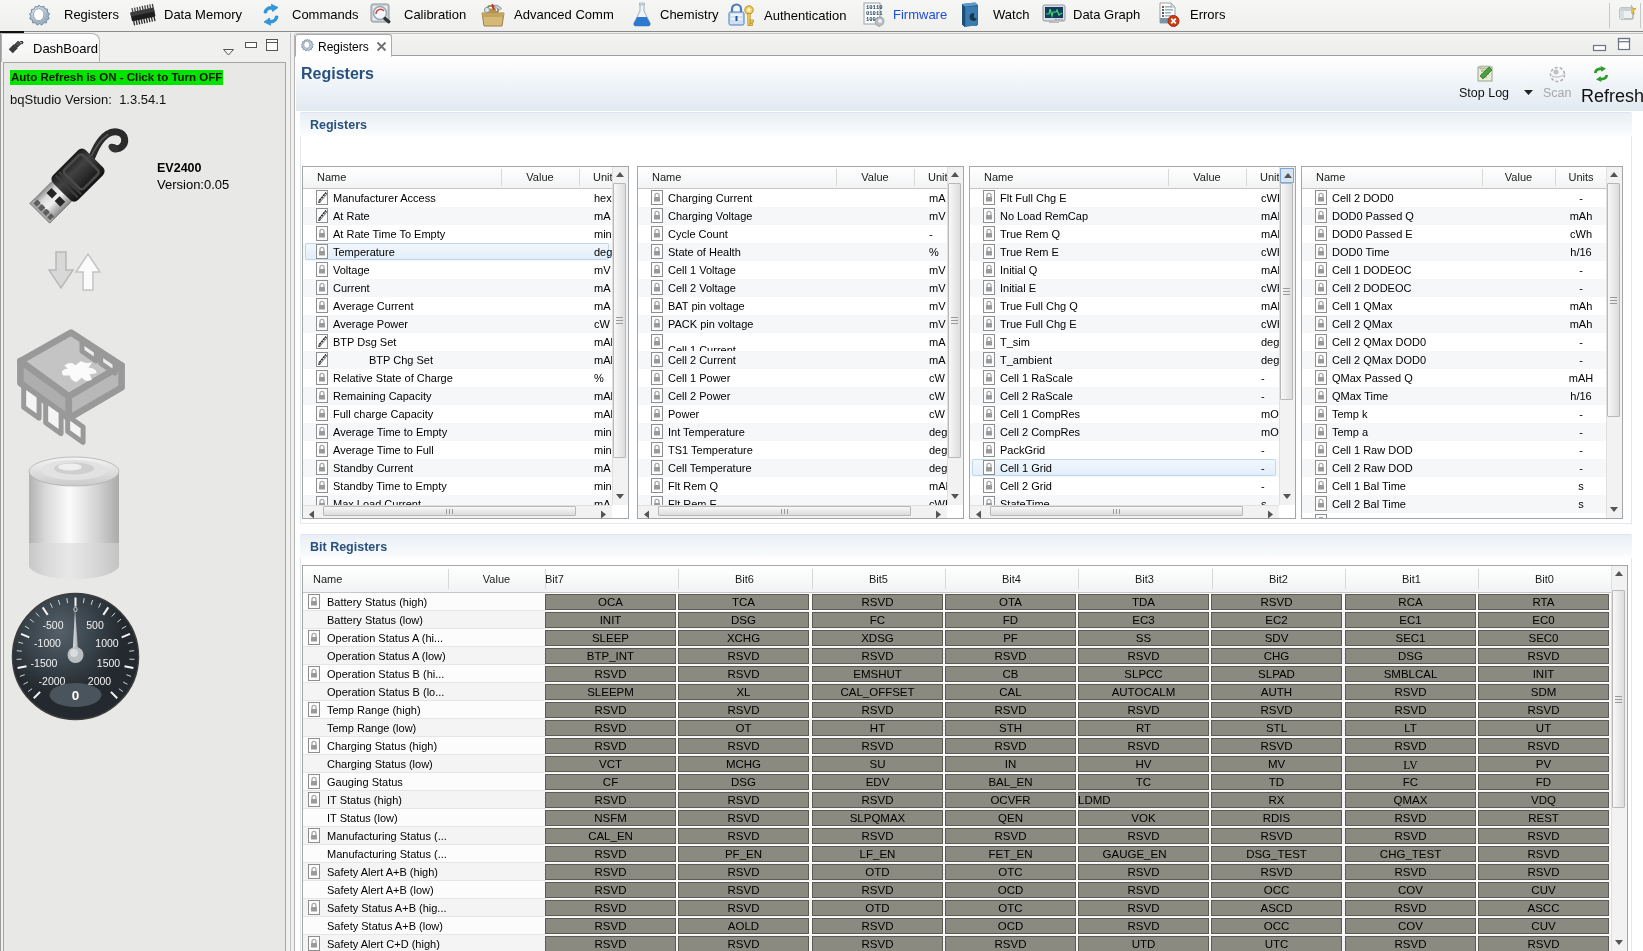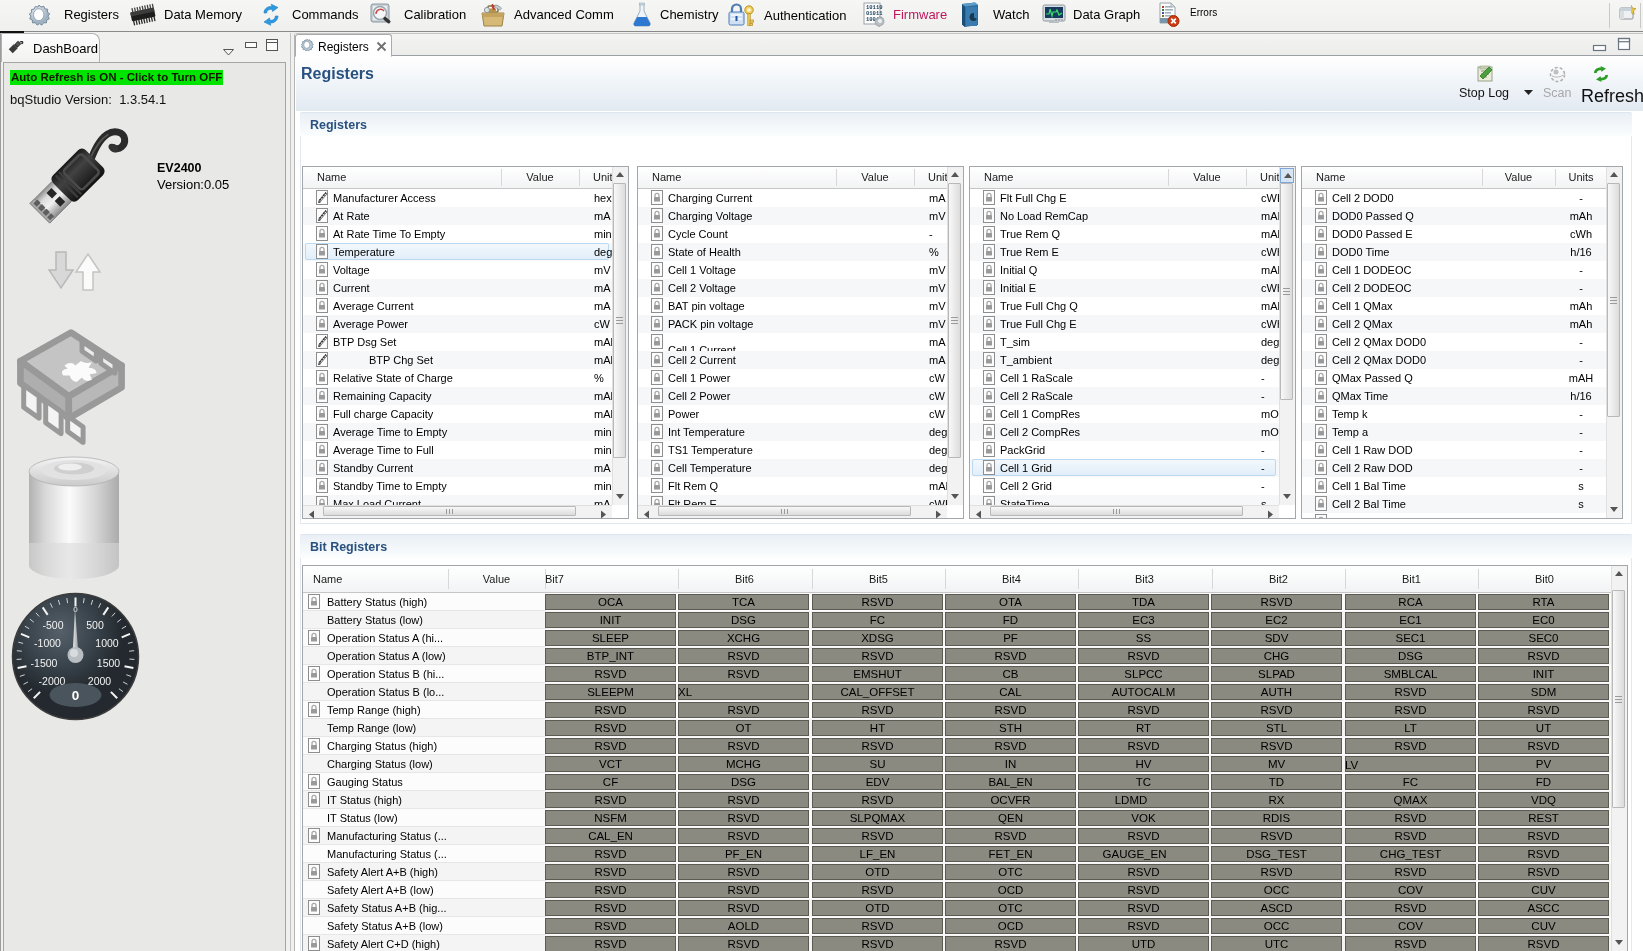--- a/index.html
+++ b/index.html
@@ -104,21 +104,21 @@
       <g font-family="Liberation Mono,monospace" font-size="5.5" fill="#163d57" font-weight="bold">
         <text x="5" y="7">10110</text>
         <text x="5" y="13">01011</text>
         <text x="5" y="19">10010</text>
       </g>
       <g transform="translate(13,12)">
         <path fill="#b9bfc4" stroke="#8e959b" d="M6 1.5l1.2 1.8 2-.6.7 1.9 2.1.2-.2 2.1 1.8 1-1 1.8 1 1.8-1.8 1 .2 2.1-2.1.2-.7 1.9-2-.6L6 18.9l-1.2-1.8-2 .6-.7-1.9-2.1-.2.2-2.1-1.8-1 1-1.8-1-1.8 1.8-1-.2-2.1 2.1-.2.7-1.9 2 .6z" transform="scale(0.62) translate(3,2)"></path>
         <circle cx="6" cy="7" r="2" fill="#eef0f2"></circle>
       </g>
     </svg></div>
-<div class="abs" style="left:893px;top:7px;font-size:13px;color:#be185d;white-space:nowrap;">Firmware</div>
+<div class="abs" style="left:893px;top:7px;font-size:13px;color:#1d4ed8;white-space:nowrap;">Firmware</div>
 <div class="abs" style="left:957px;top:1px;width:26px;height:28px;"><svg width="26" height="28" viewBox="0 0 26 28">
       <path d="M5 3 L18 1.5 L21 4 L21 24 L8 26 L5 23.5z" fill="#2d6ea0"></path>
       <path d="M5 3 L8 5.5 L8 26 L5 23.5z" fill="#1c4f78"></path>
       <path d="M18 1.5 L21 4 L8 5.5 L5 3z" fill="#5d9cc8"></path>
       <rect x="9" y="6" width="11" height="19" fill="#3b7cb0"></rect>
       <path d="M17 12 a4 4 0 1 0 3 6 l-3-1.5z" fill="#16394f"></path>
     </svg></div>
 <div class="abs" style="left:993px;top:7px;font-size:13px;color:#000;white-space:nowrap;">Watch</div>
 <div class="abs" style="left:1041px;top:3px;width:26px;height:24px;"><svg width="26" height="24" viewBox="0 0 26 24">
       <rect x="2" y="2" width="22" height="16" rx="1.5" fill="#d8dde1" stroke="#8e999f"></rect>
@@ -141,21 +141,21 @@
         <rect x="6" y="7" width="2" height="2" fill="#3f7a46"></rect>
         <rect x="9" y="7" width="8" height="1.6" fill="#9fb2be"></rect>
         <rect x="6" y="10" width="2" height="2" fill="#38589a"></rect>
         <rect x="9" y="10" width="6" height="1.6" fill="#9fb2be"></rect>
         <rect x="6" y="13" width="2" height="2" fill="#8a6a28"></rect>
         <rect x="9" y="13" width="8" height="1.6" fill="#9fb2be"></rect>
       </g>
       <circle cx="17.5" cy="19" r="5.5" fill="#cc3b12" stroke="#a82c08"></circle>
       <path d="M15.2 16.7 l4.6 4.6 M19.8 16.7 l-4.6 4.6" stroke="#fff" stroke-width="1.8"></path>
     </svg></div>
-<div class="abs" style="left:1190px;top:7px;font-size:10px;color:#000;white-space:nowrap;">Errors</div>
+<div class="abs" style="left:1190px;top:7px;font-size:13px;color:#000;white-space:nowrap;">Errors</div>
 <div class="abs" style="left:1619px;top:4px;width:18px;height:20px;"><svg width="18" height="20" viewBox="0 0 18 20">
       <rect x="1" y="4" width="13" height="11" rx="1" fill="#eef0f2" stroke="#8a949c"></rect>
       <rect x="1" y="4" width="13" height="3" fill="#c9d2d8"></rect>
       <rect x="1" y="7" width="4" height="8" fill="#d8dee2"></rect>
       <path d="M12 1 l1.6 3.2 3.4.4-2.5 2.3.7 3.4-3.2-1.7" fill="#e8c53a" stroke="#b08f1e" stroke-width="0.6"></path>
     </svg></div>
 <div class="abs" style="left:0;top:33px;width:291px;height:918px;background:#f0f0ef;border-left:1px solid #9b9b9b;border-right:1px solid #c2c2c2;"></div>
 <div class="abs" style="left:1px;top:33px;width:99px;height:29px;background:linear-gradient(#fdfdfd,#f2f2f1);border:1px solid #b3b3b3;border-bottom:none;border-radius:2px 8px 0 0;"></div>
 <div class="abs" style="left:5px;top:37px;width:20px;height:20px;"><svg width="20" height="20" viewBox="0 0 20 20">
       <g transform="rotate(45 10 10)">
@@ -1198,21 +1198,21 @@
     <div style="position:absolute;left:1042px;top:72.5px;width:131px;height:16.5px;background:#8a8a80;border:1px solid #5b5b53;"></div>
     <div class="bittxt" style="position:absolute;left:1042px;top:74.5px;width:131px;text-align:center;">SMBLCAL</div>
     <div style="position:absolute;left:1175px;top:72.5px;width:131px;height:16.5px;background:#8a8a80;border:1px solid #5b5b53;"></div>
     <div class="bittxt" style="position:absolute;left:1175px;top:74.5px;width:131px;text-align:center;">INIT</div>
     <div style="position:absolute;left:0;top:90px;width:100%;height:18px;background:#f4f4f4;"></div>
     <div style="position:absolute;left:0;top:107px;width:243px;height:1px;background:#e6e6e6;"></div>
     <div class="rowtxt" style="position:absolute;left:24px;top:92.5px;">Operation Status B (lo...</div>
     <div style="position:absolute;left:242px;top:90.5px;width:131px;height:16.5px;background:#8a8a80;border:1px solid #5b5b53;"></div>
     <div class="bittxt" style="position:absolute;left:242px;top:92.5px;width:131px;text-align:center;">SLEEPM</div>
     <div style="position:absolute;left:375px;top:90.5px;width:131px;height:16.5px;background:#8a8a80;border:1px solid #5b5b53;"></div>
-    <div class="bittxt" style="position:absolute;left:375px;top:92.5px;width:131px;">XL</div>
+    <div class="bittxt" style="position:absolute;left:375px;top:92.5px;width:131px;text-align:center;">XL</div>
     <div style="position:absolute;left:509px;top:90.5px;width:131px;height:16.5px;background:#8a8a80;border:1px solid #5b5b53;"></div>
     <div class="bittxt" style="position:absolute;left:509px;top:92.5px;width:131px;text-align:center;">CAL_OFFSET</div>
     <div style="position:absolute;left:642px;top:90.5px;width:131px;height:16.5px;background:#8a8a80;border:1px solid #5b5b53;"></div>
     <div class="bittxt" style="position:absolute;left:642px;top:92.5px;width:131px;text-align:center;">CAL</div>
     <div style="position:absolute;left:775px;top:90.5px;width:131px;height:16.5px;background:#8a8a80;border:1px solid #5b5b53;"></div>
     <div class="bittxt" style="position:absolute;left:775px;top:92.5px;width:131px;text-align:center;">AUTOCALM</div>
     <div style="position:absolute;left:908px;top:90.5px;width:131px;height:16.5px;background:#8a8a80;border:1px solid #5b5b53;"></div>
     <div class="bittxt" style="position:absolute;left:908px;top:92.5px;width:131px;text-align:center;">AUTH</div>
     <div style="position:absolute;left:1042px;top:90.5px;width:131px;height:16.5px;background:#8a8a80;border:1px solid #5b5b53;"></div>
     <div class="bittxt" style="position:absolute;left:1042px;top:92.5px;width:131px;text-align:center;">RSVD</div>
@@ -1294,21 +1294,21 @@
     <div class="bittxt" style="position:absolute;left:375px;top:164.5px;width:131px;text-align:center;">MCHG</div>
     <div style="position:absolute;left:509px;top:162.5px;width:131px;height:16.5px;background:#8a8a80;border:1px solid #5b5b53;"></div>
     <div class="bittxt" style="position:absolute;left:509px;top:164.5px;width:131px;text-align:center;">SU</div>
     <div style="position:absolute;left:642px;top:162.5px;width:131px;height:16.5px;background:#8a8a80;border:1px solid #5b5b53;"></div>
     <div class="bittxt" style="position:absolute;left:642px;top:164.5px;width:131px;text-align:center;">IN</div>
     <div style="position:absolute;left:775px;top:162.5px;width:131px;height:16.5px;background:#8a8a80;border:1px solid #5b5b53;"></div>
     <div class="bittxt" style="position:absolute;left:775px;top:164.5px;width:131px;text-align:center;">HV</div>
     <div style="position:absolute;left:908px;top:162.5px;width:131px;height:16.5px;background:#8a8a80;border:1px solid #5b5b53;"></div>
     <div class="bittxt" style="position:absolute;left:908px;top:164.5px;width:131px;text-align:center;">MV</div>
     <div style="position:absolute;left:1042px;top:162.5px;width:131px;height:16.5px;background:#8a8a80;border:1px solid #5b5b53;"></div>
-    <div class="bittxt" style="position:absolute;left:1042px;top:166px;width:131px;">LV</div>
+    <div class="bittxt" style="position:absolute;left:1042px;top:166px;width:131px;text-align:center;font-family:Liberation Serif, serif;">LV</div>
     <div style="position:absolute;left:1175px;top:162.5px;width:131px;height:16.5px;background:#8a8a80;border:1px solid #5b5b53;"></div>
     <div class="bittxt" style="position:absolute;left:1175px;top:164.5px;width:131px;text-align:center;">PV</div>
     <div style="position:absolute;left:0;top:180px;width:100%;height:18px;background:#fcfcfc;"></div>
     <div style="position:absolute;left:0;top:197px;width:243px;height:1px;background:#e6e6e6;"></div>
     <div style="position:absolute;left:5px;top:181px;width:12px;height:15px;"><svg width="12" height="15" viewBox="0 0 12 15">
         <rect x="0.5" y="0.5" width="11" height="14" fill="#fdfdfd" stroke="#8e8e8e"></rect>
         <rect x="3" y="7" width="6" height="4.6" rx="0.5" fill="#9a9a9a"></rect>
         <path d="M4 7 V5.4 a2 2 0 0 1 4 0 V7" fill="none" stroke="#a8a8a8" stroke-width="1.3"></path>
       </svg></div>
     <div class="rowtxt" style="position:absolute;left:24px;top:182.5px;">Gauging Status</div>
@@ -1338,21 +1338,21 @@
     <div class="rowtxt" style="position:absolute;left:24px;top:200.5px;">IT Status (high)</div>
     <div style="position:absolute;left:242px;top:198.5px;width:131px;height:16.5px;background:#8a8a80;border:1px solid #5b5b53;"></div>
     <div class="bittxt" style="position:absolute;left:242px;top:200.5px;width:131px;text-align:center;">RSVD</div>
     <div style="position:absolute;left:375px;top:198.5px;width:131px;height:16.5px;background:#8a8a80;border:1px solid #5b5b53;"></div>
     <div class="bittxt" style="position:absolute;left:375px;top:200.5px;width:131px;text-align:center;">RSVD</div>
     <div style="position:absolute;left:509px;top:198.5px;width:131px;height:16.5px;background:#8a8a80;border:1px solid #5b5b53;"></div>
     <div class="bittxt" style="position:absolute;left:509px;top:200.5px;width:131px;text-align:center;">RSVD</div>
     <div style="position:absolute;left:642px;top:198.5px;width:131px;height:16.5px;background:#8a8a80;border:1px solid #5b5b53;"></div>
     <div class="bittxt" style="position:absolute;left:642px;top:200.5px;width:131px;text-align:center;">OCVFR</div>
     <div style="position:absolute;left:775px;top:198.5px;width:131px;height:16.5px;background:#8a8a80;border:1px solid #5b5b53;"></div>
-    <div class="bittxt" style="position:absolute;left:775px;top:200.5px;width:106px;text-align:center;">LDMD</div>
+    <div class="bittxt" style="position:absolute;left:775px;top:200.5px;width:106px;">LDMD</div>
     <div style="position:absolute;left:908px;top:198.5px;width:131px;height:16.5px;background:#8a8a80;border:1px solid #5b5b53;"></div>
     <div class="bittxt" style="position:absolute;left:908px;top:200.5px;width:131px;text-align:center;">RX</div>
     <div style="position:absolute;left:1042px;top:198.5px;width:131px;height:16.5px;background:#8a8a80;border:1px solid #5b5b53;"></div>
     <div class="bittxt" style="position:absolute;left:1042px;top:200.5px;width:131px;text-align:center;">QMAX</div>
     <div style="position:absolute;left:1175px;top:198.5px;width:131px;height:16.5px;background:#8a8a80;border:1px solid #5b5b53;"></div>
     <div class="bittxt" style="position:absolute;left:1175px;top:200.5px;width:131px;text-align:center;">VDQ</div>
     <div style="position:absolute;left:0;top:216px;width:100%;height:18px;background:#fcfcfc;"></div>
     <div style="position:absolute;left:0;top:233px;width:243px;height:1px;background:#e6e6e6;"></div>
     <div class="rowtxt" style="position:absolute;left:24px;top:218.5px;">IT Status (low)</div>
     <div style="position:absolute;left:242px;top:216.5px;width:131px;height:16.5px;background:#8a8a80;border:1px solid #5b5b53;"></div>

